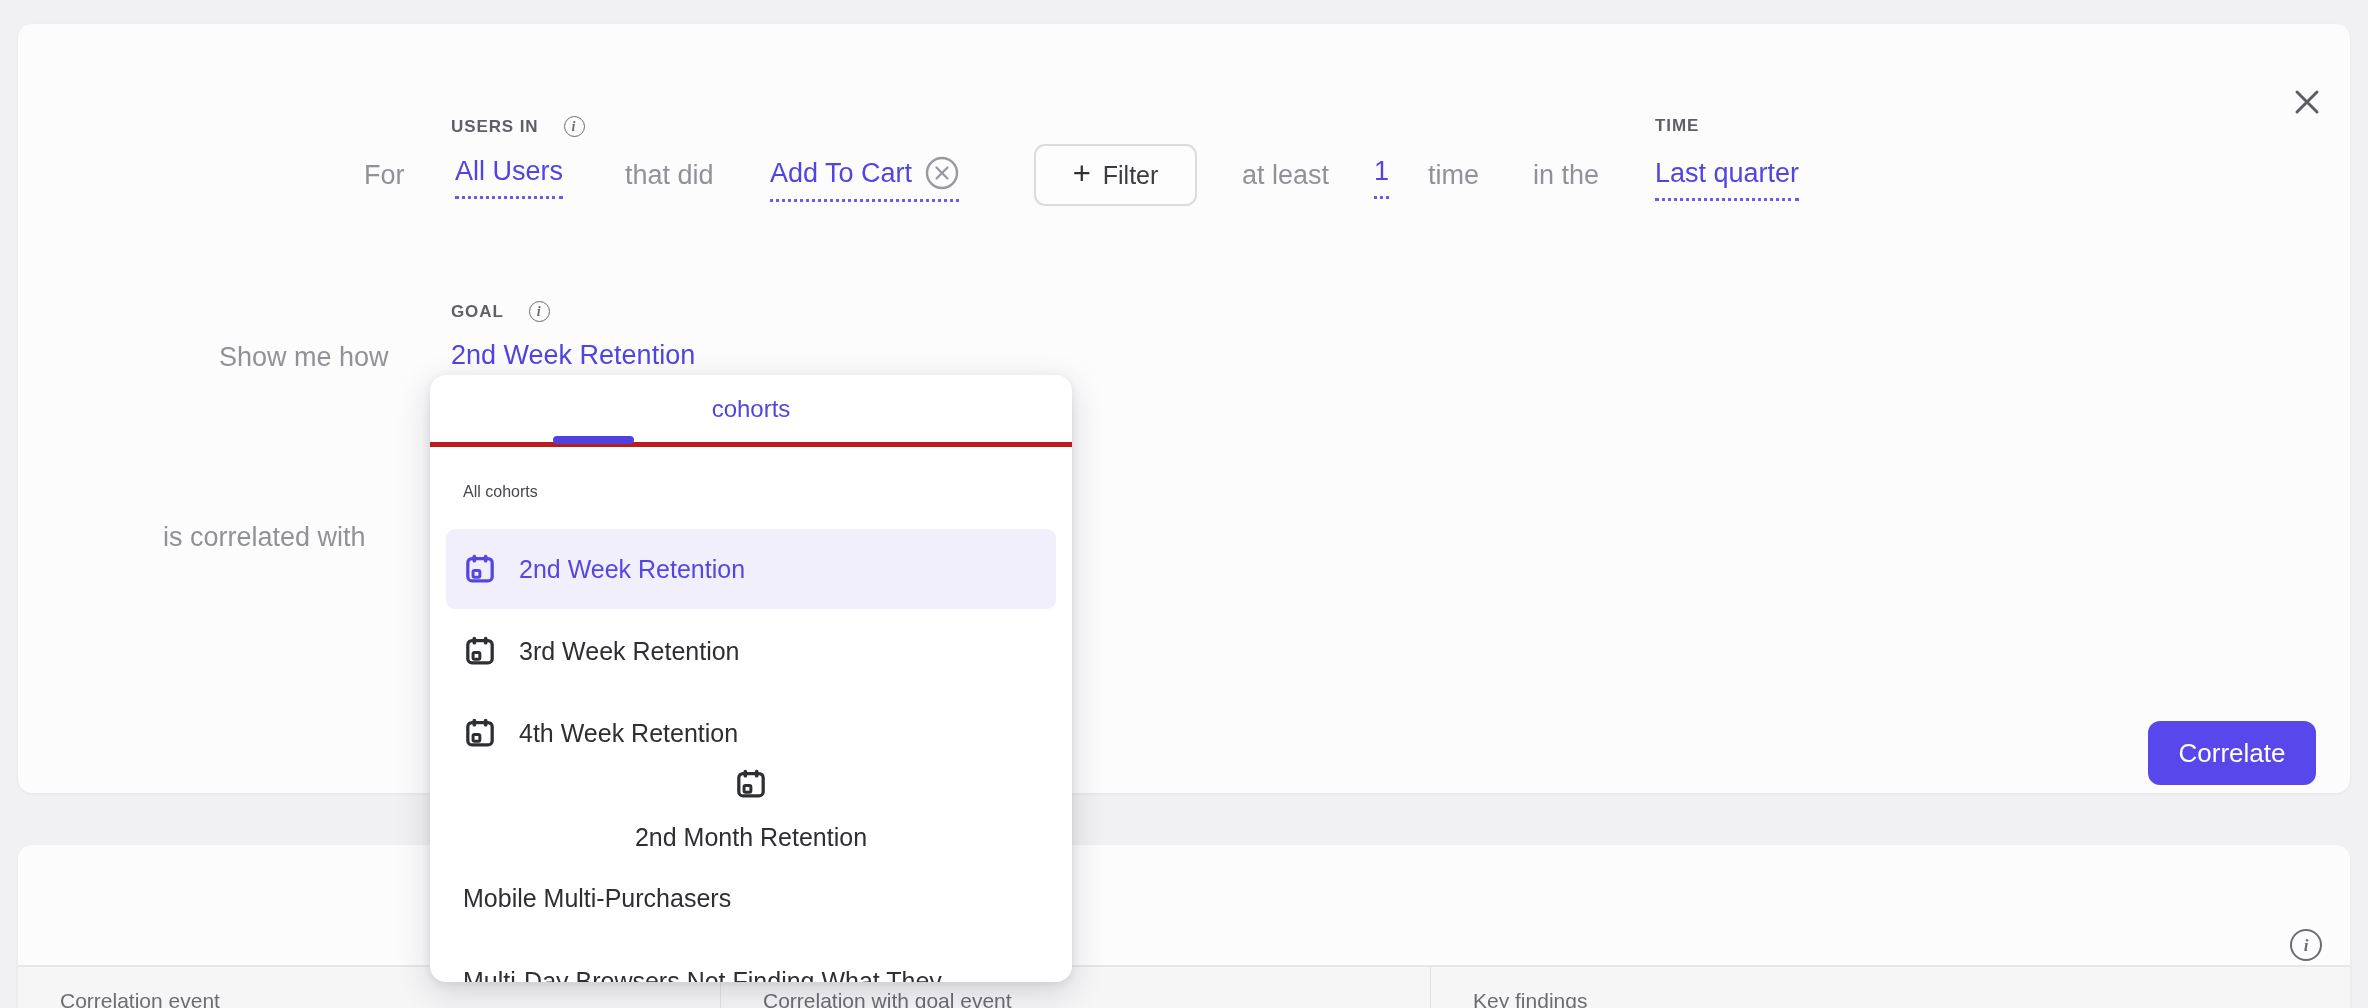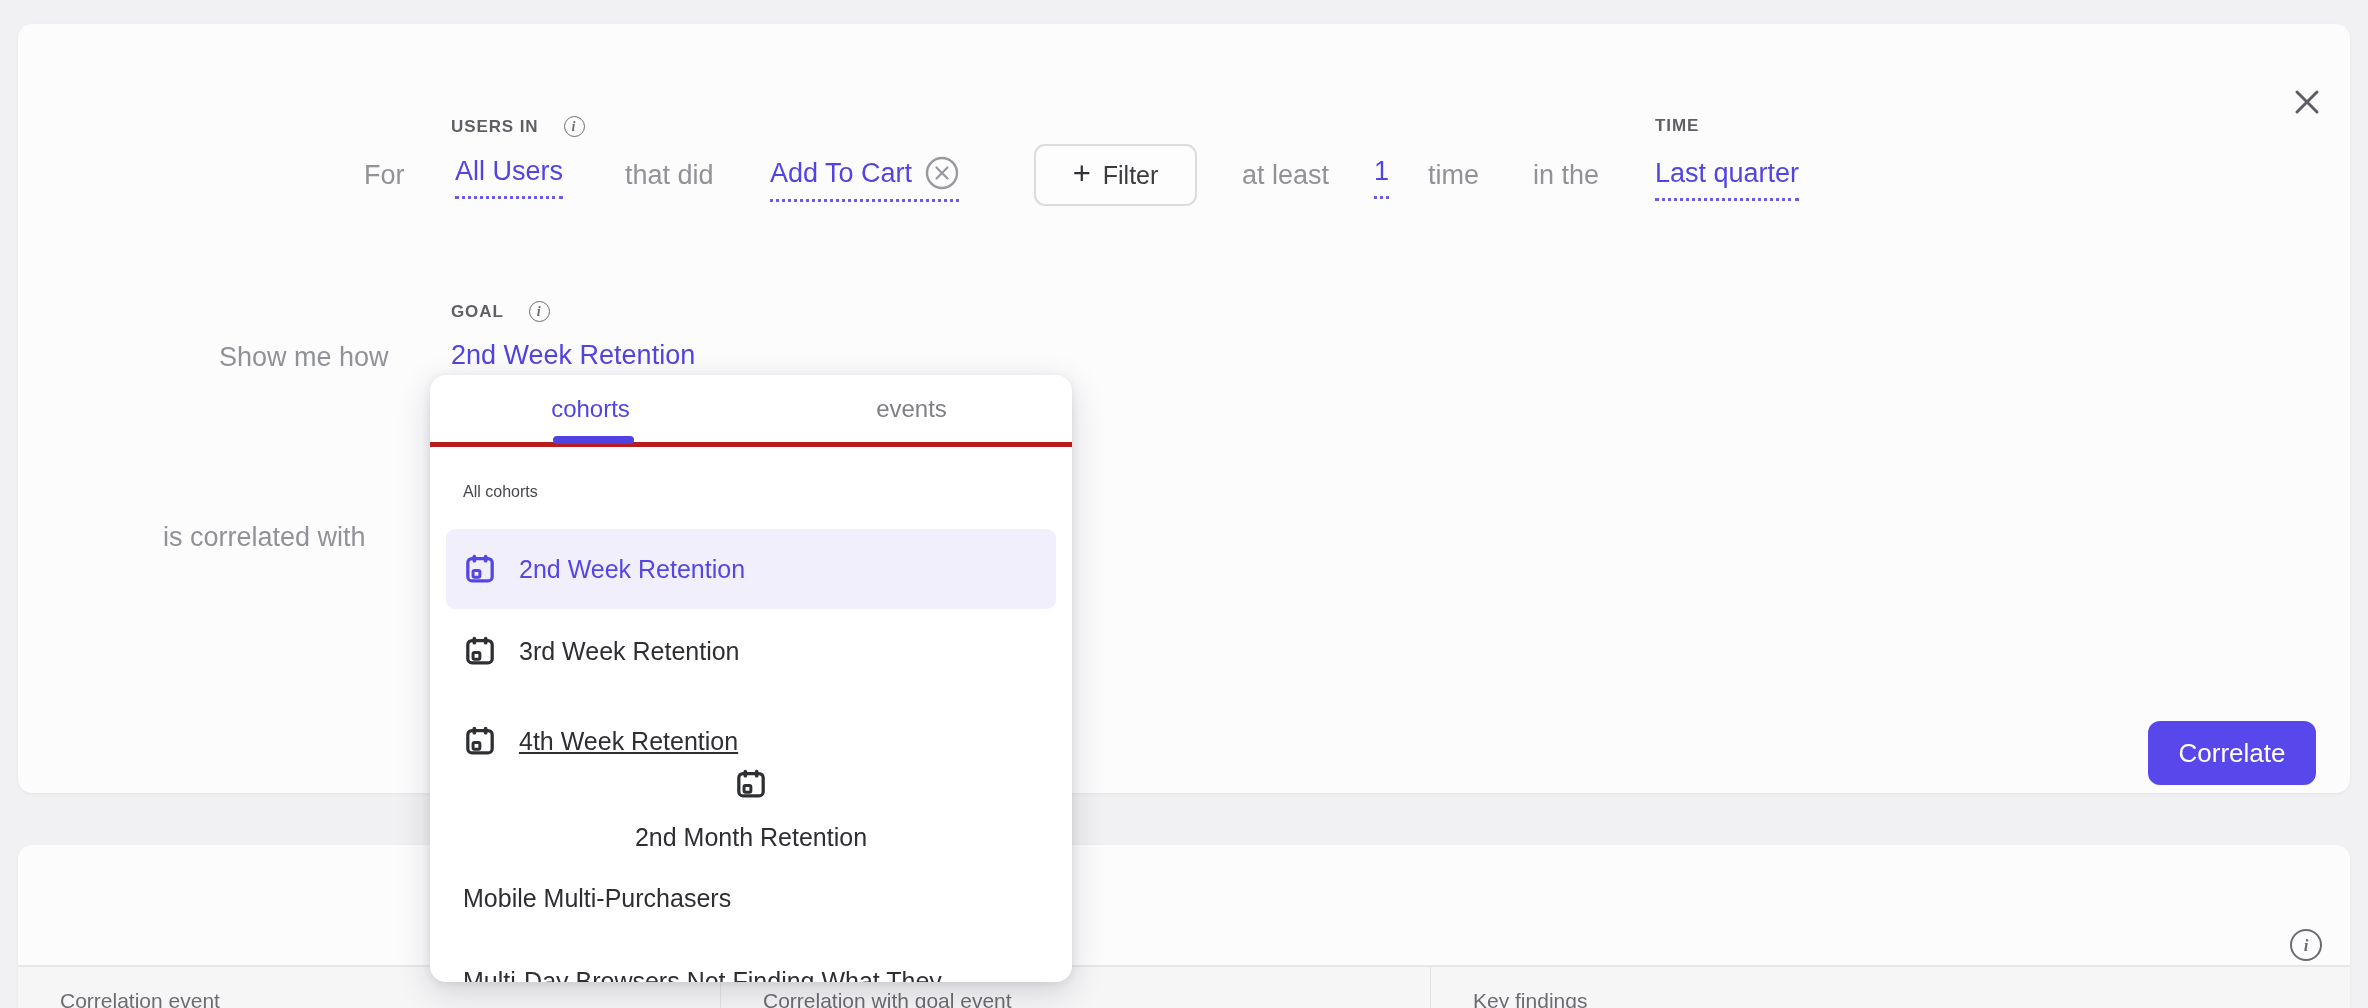--- a/index.html
+++ b/index.html
@@ -205,21 +205,20 @@
     <div class="thead">
       <div class="th th1">Correlation event</div>
       <div class="th th2">Correlation with goal event</div>
       <div class="th th3">Key findings</div>
     </div>
   </div>
 
   <div class="dropdown">
     <div class="tabbar">
       <div class="tab active">cohorts</div>
-      <div class="tab inactive">events</div>
       <div class="tab-indicator"></div>
     </div>
 
     <div class="section-label">All cohorts</div>
 
     <div class="cohort-list">
 
       <div class="citem selected" style="top:14px;">
         <span class="cal">
           <svg viewBox="0 0 24 24" width="34" height="34">
@@ -237,21 +236,21 @@
           <svg viewBox="0 0 24 24" width="34" height="34">
             <rect x="3.4" y="4.6" width="17.2" height="15.8" rx="3" stroke="currentColor" stroke-width="2.3" fill="none"></rect>
             <rect x="6.7" y="2" width="2.6" height="5.4" rx="1.3" fill="currentColor"></rect>
             <rect x="14.7" y="2" width="2.6" height="5.4" rx="1.3" fill="currentColor"></rect>
             <rect x="7.1" y="13" width="4.8" height="4.8" rx="1" stroke="currentColor" stroke-width="2.1" fill="none"></rect>
           </svg>
         </span>
         <span>3rd Week Retention</span>
       </div>
 
-      <div class="citem" style="top:186px;text-decoration:underline;">
+      <div class="citem" style="top:178px;">
         <span class="cal">
           <svg viewBox="0 0 24 24" width="34" height="34">
             <rect x="3.4" y="4.6" width="17.2" height="15.8" rx="3" stroke="currentColor" stroke-width="2.3" fill="none"></rect>
             <rect x="6.7" y="2" width="2.6" height="5.4" rx="1.3" fill="currentColor"></rect>
             <rect x="14.7" y="2" width="2.6" height="5.4" rx="1.3" fill="currentColor"></rect>
             <rect x="7.1" y="13" width="4.8" height="4.8" rx="1" stroke="currentColor" stroke-width="2.1" fill="none"></rect>
           </svg>
         </span>
         <span>4th Week Retention</span>
       </div>

